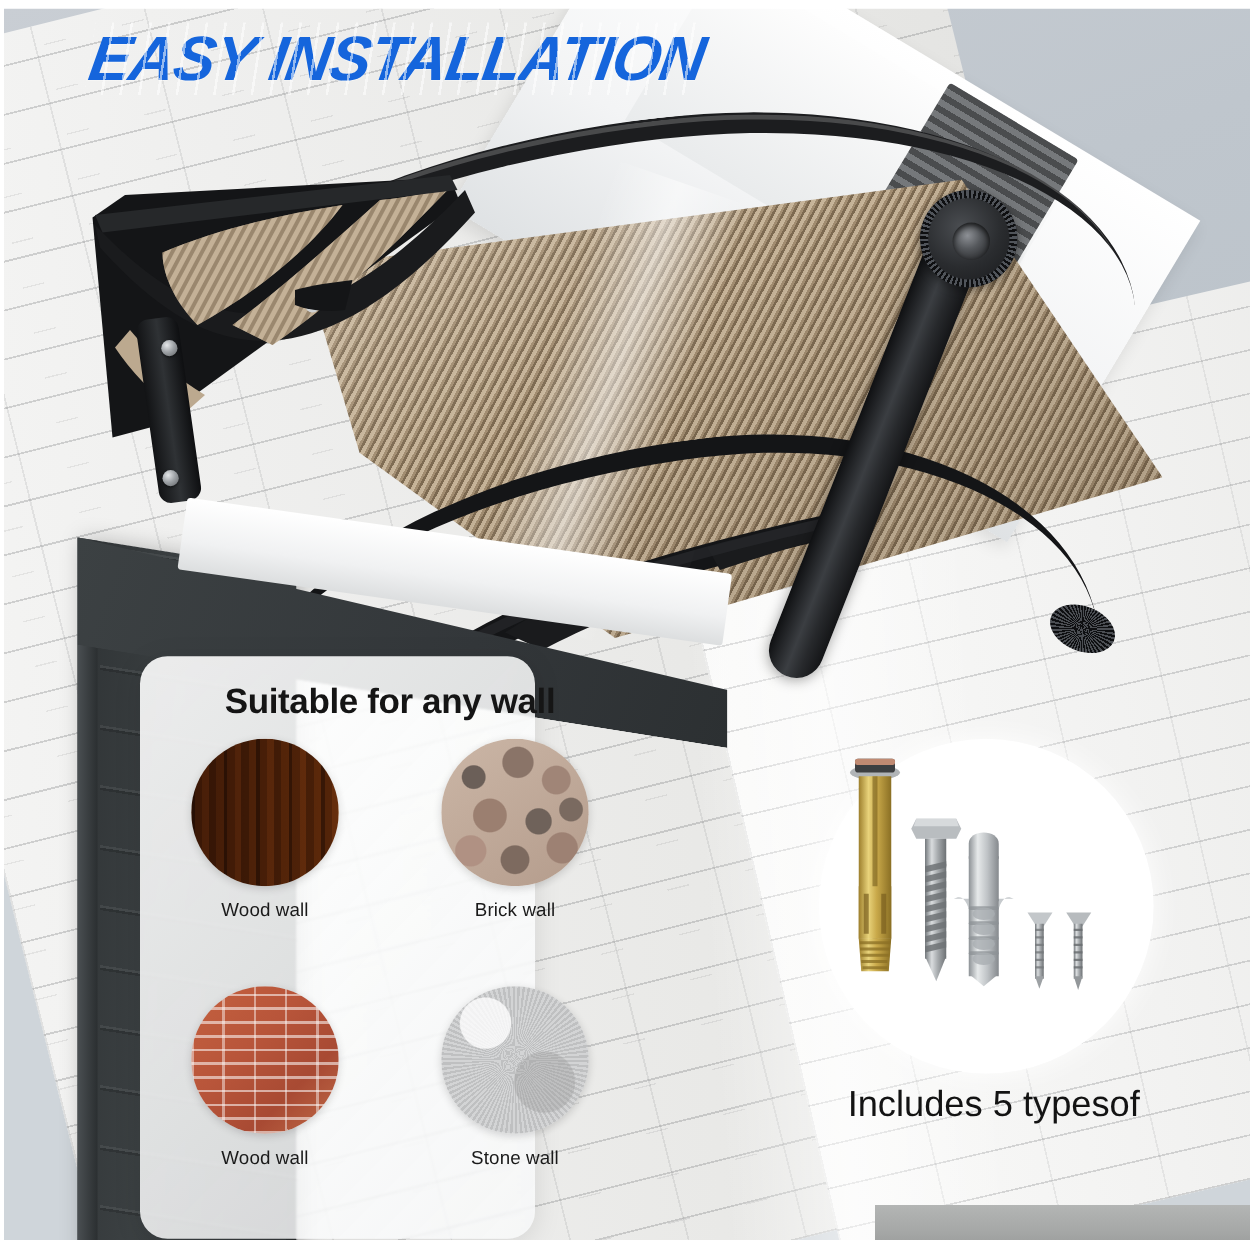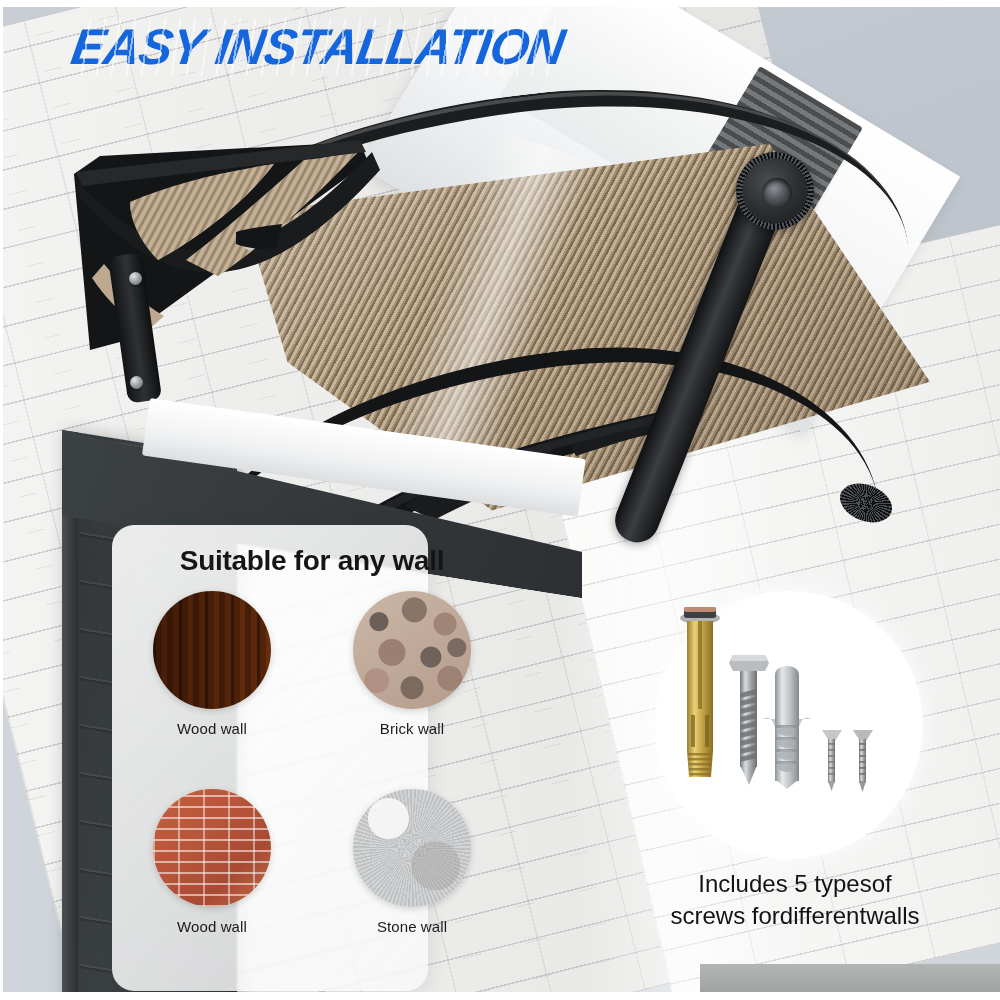--- a/index.html
+++ b/index.html
@@ -273,21 +273,21 @@
 
   
   .screwcircle{
     position:absolute;left:655px;top:585px;width:268px;height:268px;border-radius:50%;
     background:radial-gradient(circle at 50% 50%,#ffffff 0%,#ffffff 78%,#f2f6fa 92%,#c9dbec 100%);
     box-shadow:0 0 24px rgba(255,255,255,.9);
   }
 
   .screw-caption{
     position:absolute;left:620px;top:862px;width:350px;text-align:center;
-    font-size:24px;line-height:32px;color:#131313;font-weight:normal;
+    font-size:29px;line-height:32px;color:#131313;font-weight:normal;
   }
 
   
   .headline{
     position:absolute;left:72px;top:18px;
     font-size:50px;font-weight:bold;font-style:italic;
     color:#1565DC;letter-spacing:-1px;
     transform:skewX(-9deg);
     text-shadow:0 1px 0 rgba(255,255,255,.35);
   }
@@ -528,21 +528,20 @@
             <rect x="204" y="182" width="7" height="1.8"></rect>
           </g>
           <path d="M204,190 L211,190 L207.5,201 Z" fill="#93979a"></path>
         </g>
 
       </svg>
     </div>
 
     <div class="screw-caption">
       <div>Includes 5 typesof</div>
-      <div>screws fordifferentwalls</div>
     </div>
 
   </div>
 
   <div class="headline">
     <span class="stencil">EASY INSTALLATION</span>
   </div>
 
   <div class="edge-top"></div>
   <div class="edge-bot"></div>

